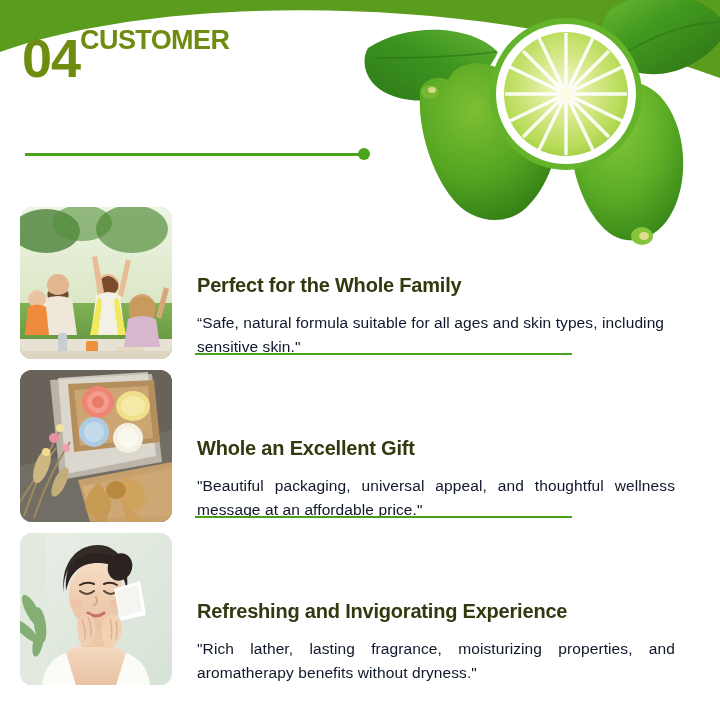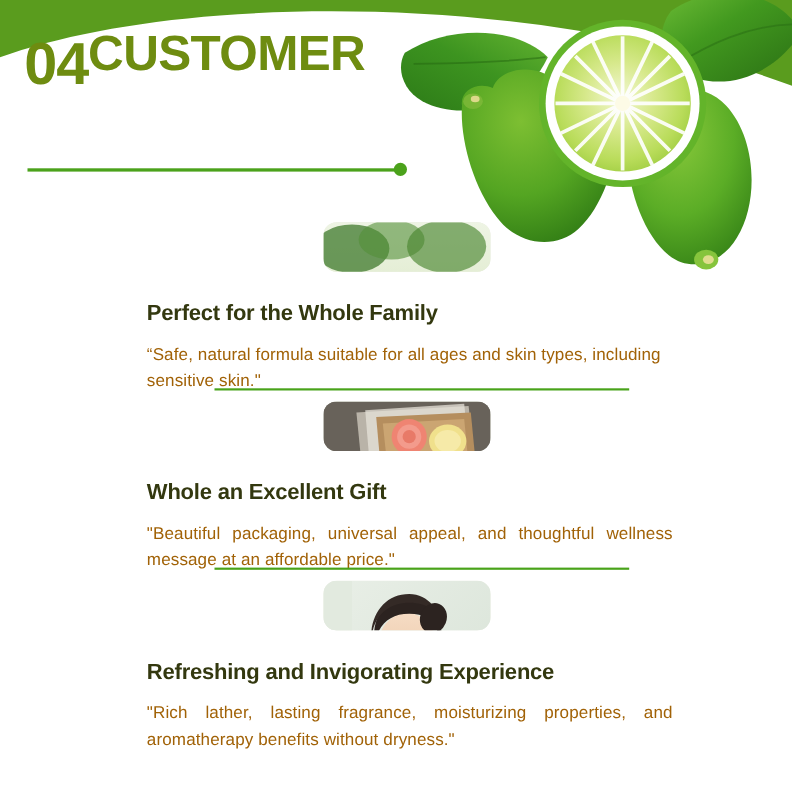--- a/index.html
+++ b/index.html
@@ -46,21 +46,21 @@
   .section-number {
     font-size: 54px;
     font-weight: 700;
     line-height: 0.92;
     color: #6e8c10;
     letter-spacing: -1px;
     padding-top: 6px;
     white-space: nowrap;
   }
   .title-text {
-    font-size: 45px;
+    font-size: 27px;
     font-weight: 700;
     line-height: 0.94;
     color: #6e8c10;
     letter-spacing: -0.6px;
     text-transform: uppercase;
   }
   .title-line-2 { display: block; }
 
   
   .accent-rule {
@@ -101,22 +101,22 @@
   
   .reviews {
     position: absolute;
     left: 0;
     top: 196px;
     width: 720px;
   }
   .review-row {
     position: relative;
     display: flex;
-    flex-direction: column;
-    align-items: center;
+    flex-direction: row;
+    align-items: flex-end;
     height: 163px;
   }
   .review-thumb {
     width: 152px;
     height: 152px;
     min-width: 152px;
     border-radius: 12px;
     overflow: hidden;
     margin-left: 20px;
     margin-top: 6px;
@@ -133,21 +133,21 @@
   .review-heading {
     font-size: 20px;
     font-weight: 700;
     color: #33380f;
     letter-spacing: -0.2px;
     margin: 0 0 14px 0;
     line-height: 1.2;
   }
   .review-quote {
     font-size: 15.5px;
-    color: #a16207;
+    color: #0f172a;
     line-height: 1.55;
     margin: 0;
     letter-spacing: 0.1px;
   }
   .review-quote.justified { text-align: justify; }
   .row-divider {
     position: absolute;
     left: 195px;
     top: 157px;
     width: 377px;

